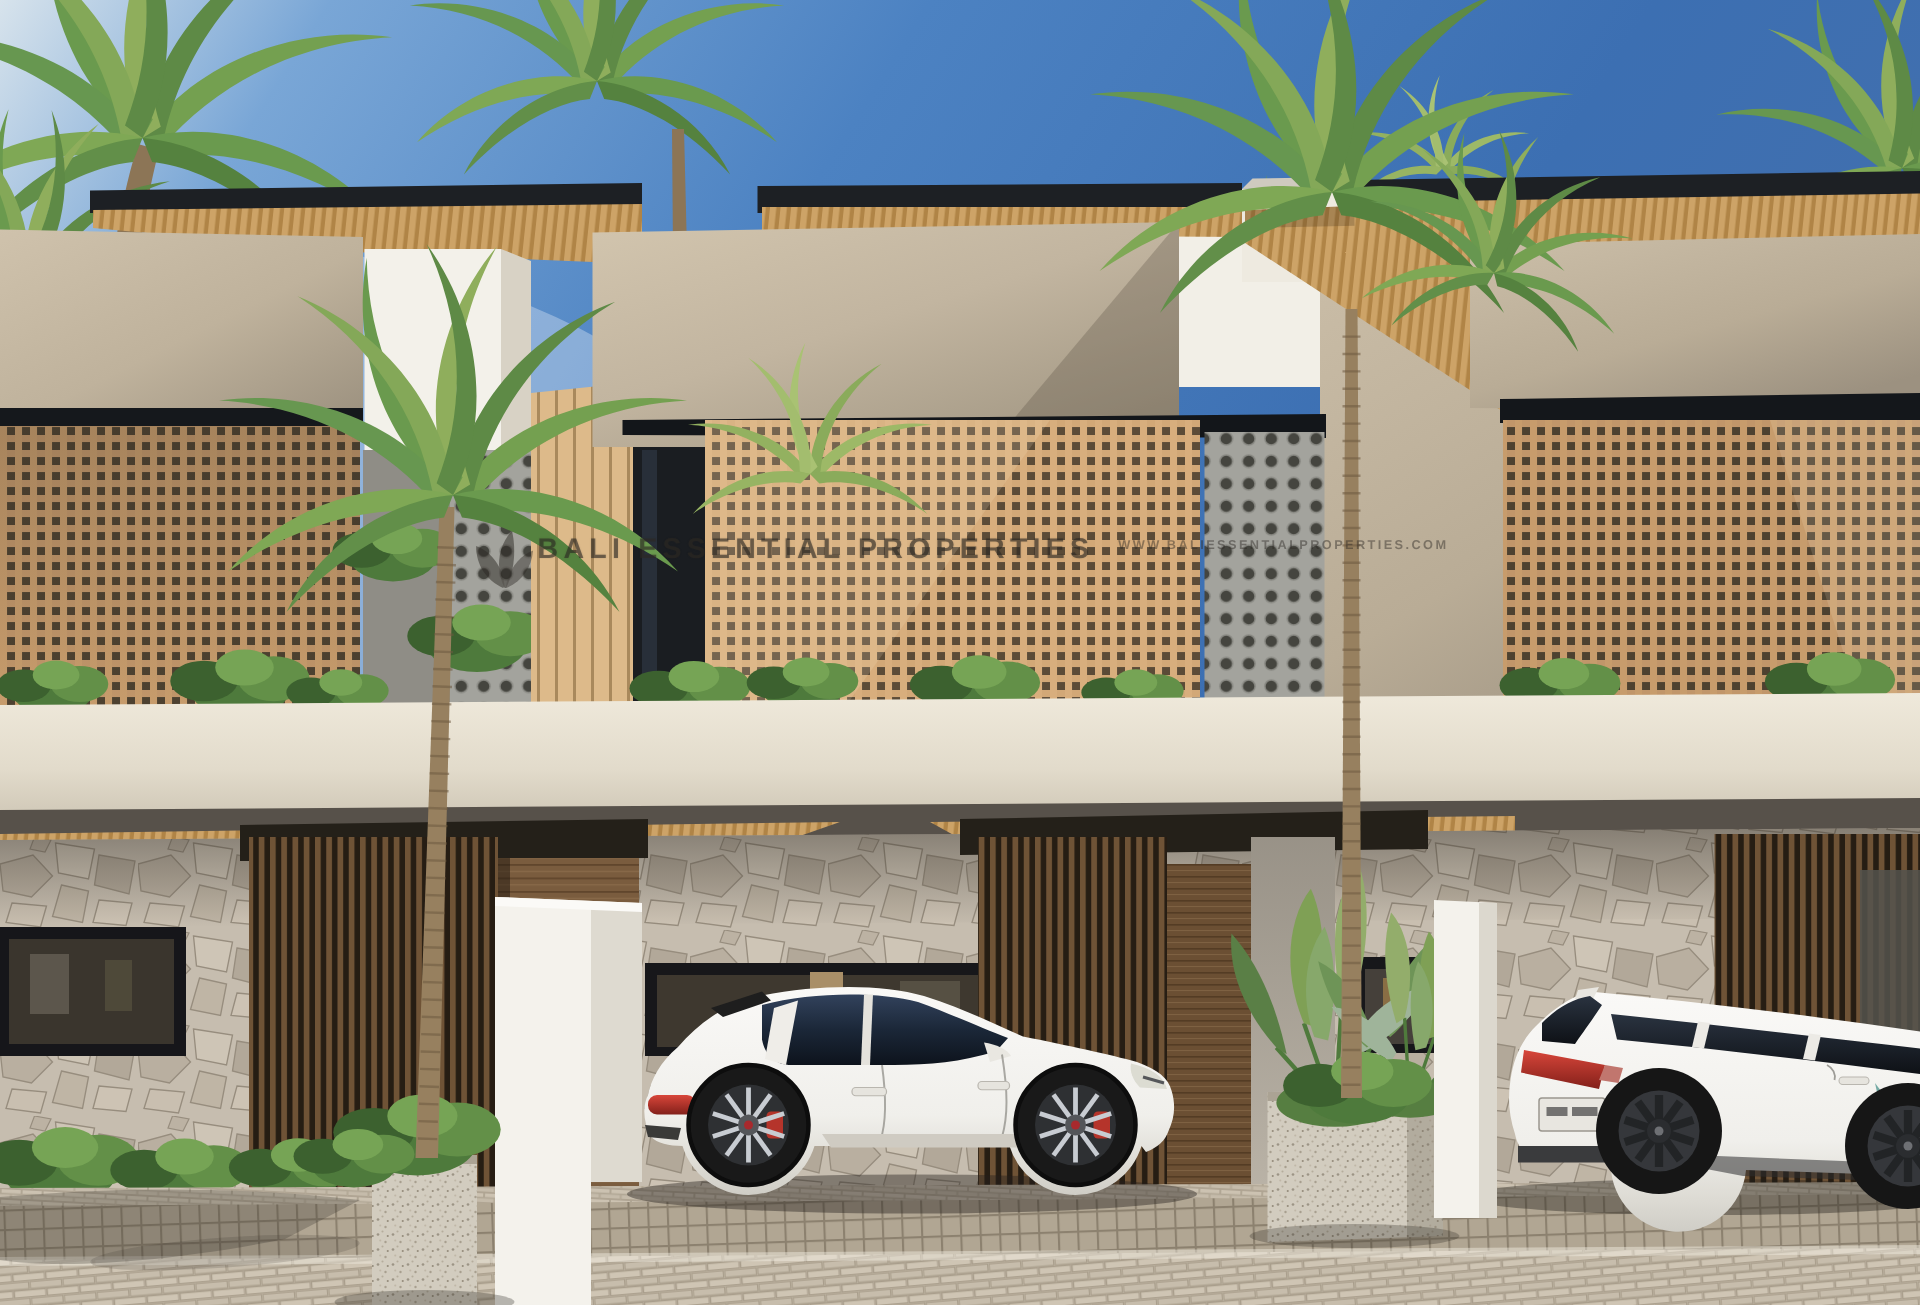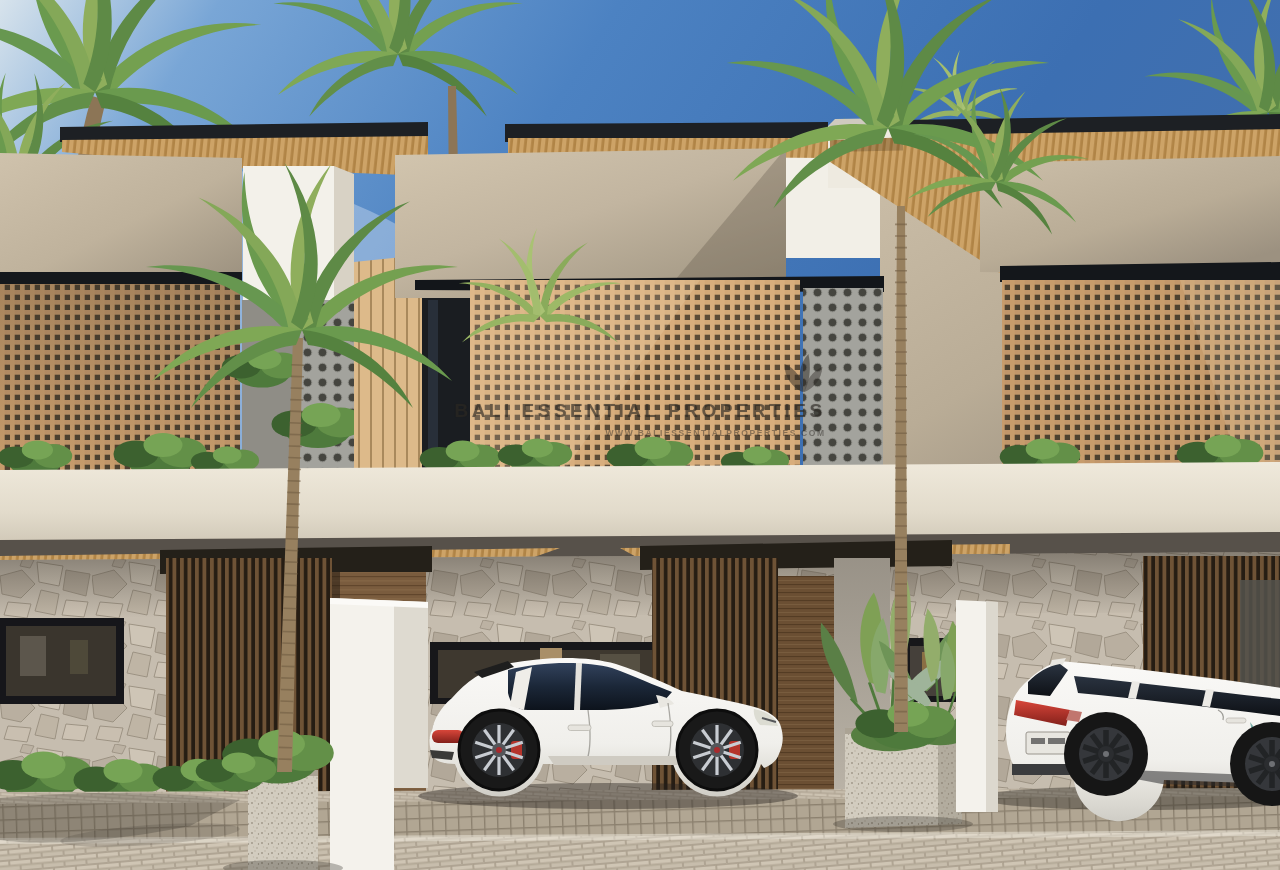--- a/index.html
+++ b/index.html
@@ -1,19 +1,19 @@
 <!DOCTYPE html>
 <html><head>
 <meta charset="utf-8">
 <style>
   html,body{margin:0;padding:0;background:#000;}
   .stage{position:relative;width:1280px;height:870px;overflow:hidden;font-family:"Liberation Sans",sans-serif;}
   .stage svg.scene{position:absolute;left:0;top:0;}
   .watermark{position:absolute;left:640px;top:352px;transform:translateX(-50%);
-    display:flex;flex-direction:column;align-items:flex-end;z-index:30;pointer-events:none;}
+    display:flex;flex-direction:row;align-items:flex-start;z-index:30;pointer-events:none;}
   .watermark .wm-logo{width:44px;height:44px;opacity:.62;}
   .watermark .wm-title{margin:4px 0 0 0;font-size:19px;font-weight:bold;letter-spacing:3.5px;
     color:rgba(44,40,35,0.55);white-space:nowrap;text-shadow:0 0 1px rgba(44,40,35,0.25);}
   .watermark .wm-sub{margin:6px 0 0 16px;font-size:8.5px;font-weight:bold;letter-spacing:1.6px;
     color:rgba(44,40,35,0.45);white-space:nowrap;}
 </style>
 </head>
 <body>
 
 <div class="stage">

